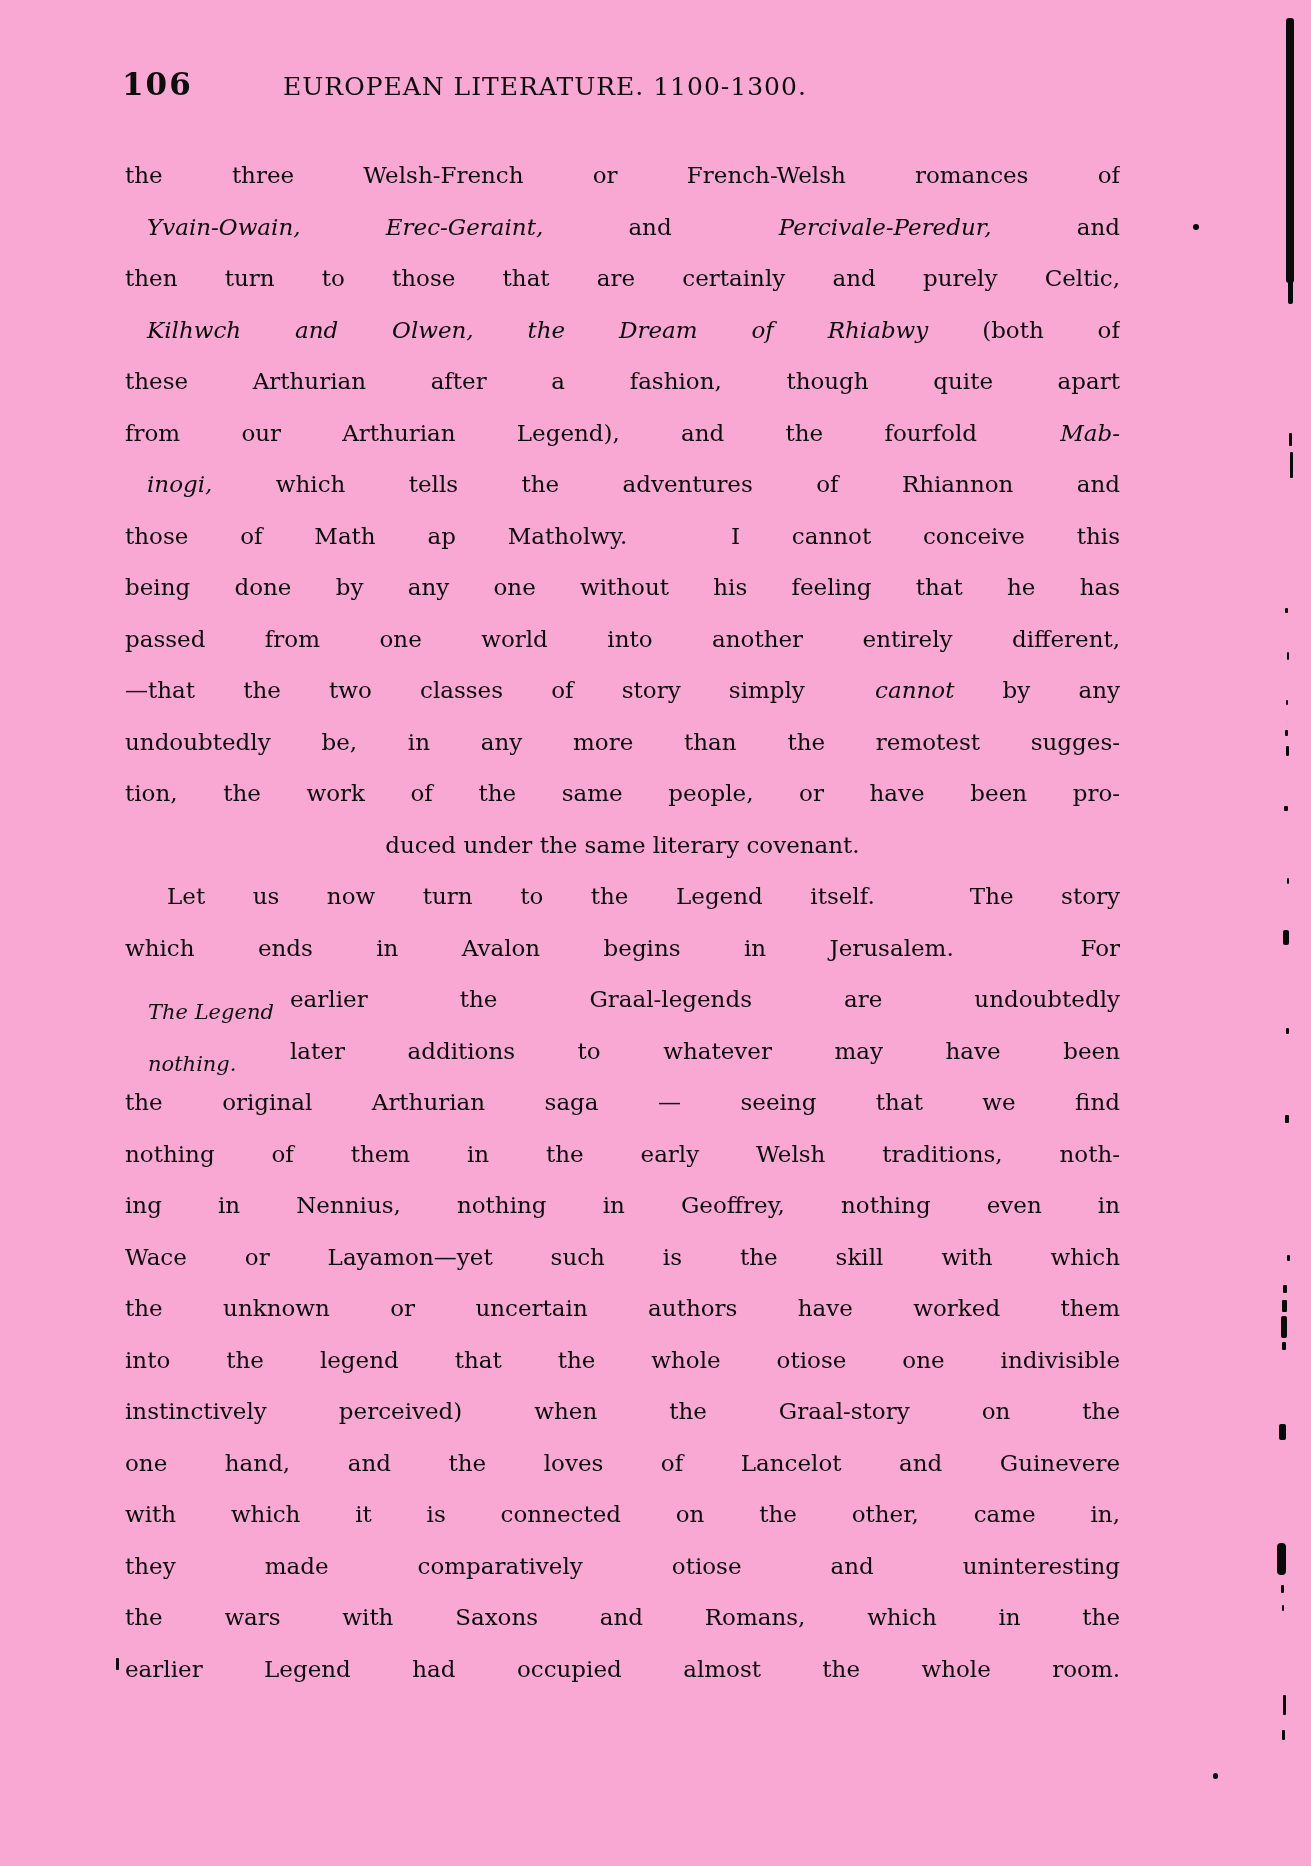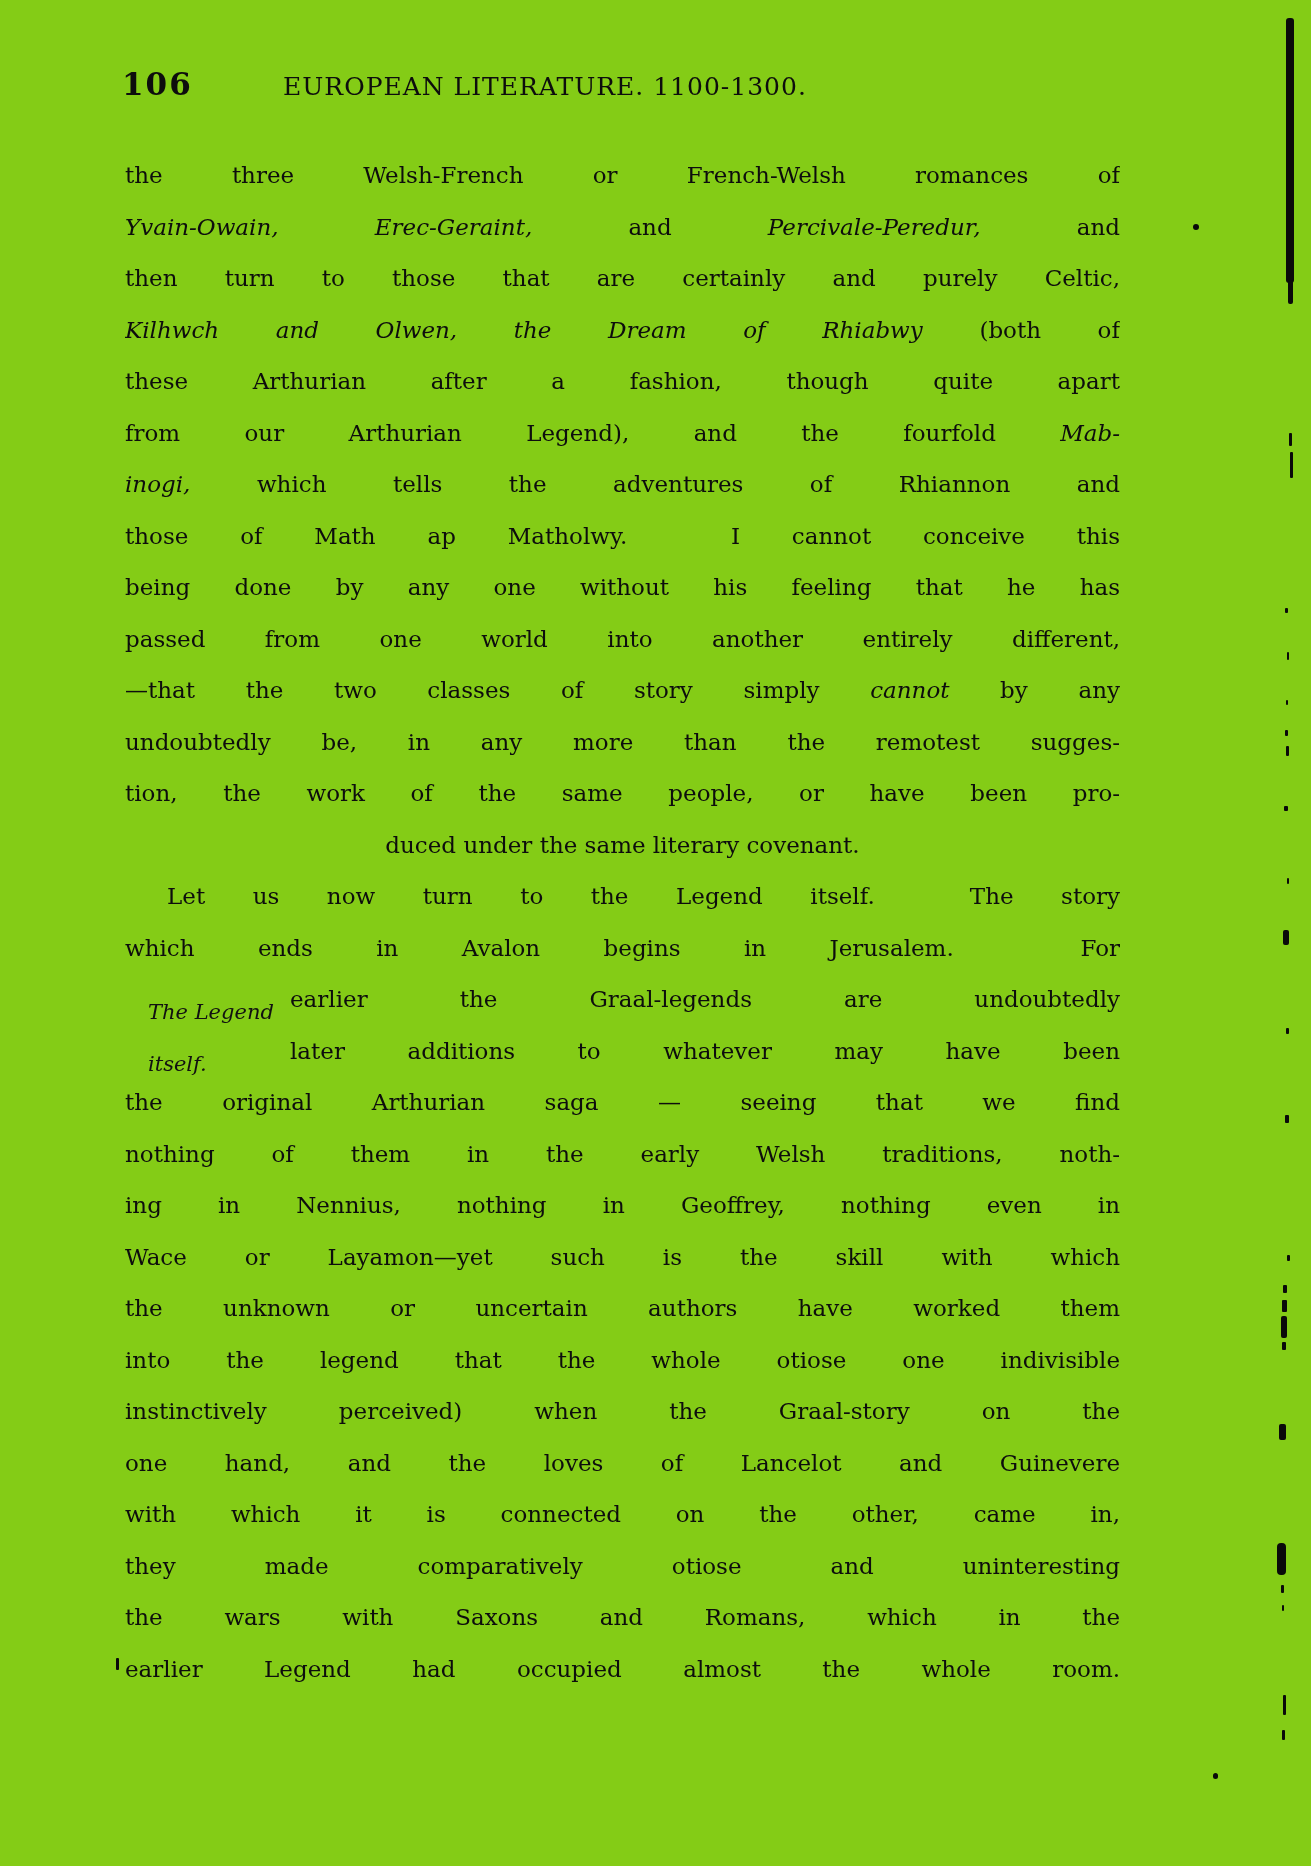--- a/index.html
+++ b/index.html
@@ -1,20 +1,20 @@
 <!DOCTYPE html>
 <html><head>
 <meta charset="utf-8">
 <style>
   html,body { margin:0; padding:0; background:#e8e8e4; }
   .page {
     position:relative;
     width:1311px; height:1866px;
     margin:0 auto;
-    background:#84cc16;
+    background:#f9a8d4;
     color:#0d0d0d;
     font-family:"DejaVu Serif","Liberation Serif",serif;
     overflow:hidden;
   }
   .header { position:absolute; top:0; left:0; right:0; height:120px; }
   .page-number {
     position:absolute; left:122px; top:66px;
     font-size:31px; letter-spacing:2px; font-weight:bold;
   }
   .running-title {
@@ -26,21 +26,21 @@
   }
   .line {
     height:51.5px; line-height:51.5px;
     font-size:23px;
     overflow:hidden;
     text-align:justify;
     white-space:normal;
   }
   .line.j::after { content:""; display:inline-block; width:100%; height:0; vertical-align:top; }
   .line.nj { text-align:center; }
-  .it { font-style:italic; }
+  .it { font-style:italic;margin-left:22px; }
   .margin-note {
     position:absolute; left:148px; top:986px;
     width:150px;
     font-style:italic;
     font-size:21px; line-height:52px;
     color:#111;
   }
   .margin-note div { height:52px; }
   .artifact {
     position:absolute; background:#0a0a0a;
@@ -50,21 +50,21 @@
 <body>
 
 <div class="page" id="page">
   <div class="header">
     <span class="page-number">106</span>
     <span class="running-title">EUROPEAN LITERATURE. 1100-1300.</span>
   </div>
 
   <div class="margin-note">
     <div>The Legend</div>
-    <div>itself.</div>
+    <div>nothing.</div>
   </div>
 
   <div class="textblock" id="textblock">
       <div class="line j"><span>the three Welsh-French or French-Welsh romances of</span></div>
       <div class="line j"><span class="it">Yvain-Owain, Erec-Geraint,</span><span> and </span><span class="it">Percivale-Peredur,</span><span> and</span></div>
       <div class="line j"><span>then turn to those that are certainly and purely Celtic,</span></div>
       <div class="line j"><span class="it">Kilhwch and Olwen, the Dream of Rhiabwy</span><span> (both of</span></div>
       <div class="line j"><span>these Arthurian after a fashion, though quite apart</span></div>
       <div class="line j"><span>from our Arthurian Legend), and the fourfold </span><span class="it">Mab-</span></div>
       <div class="line j"><span class="it">inogi,</span><span> which tells the adventures of Rhiannon and</span></div>

